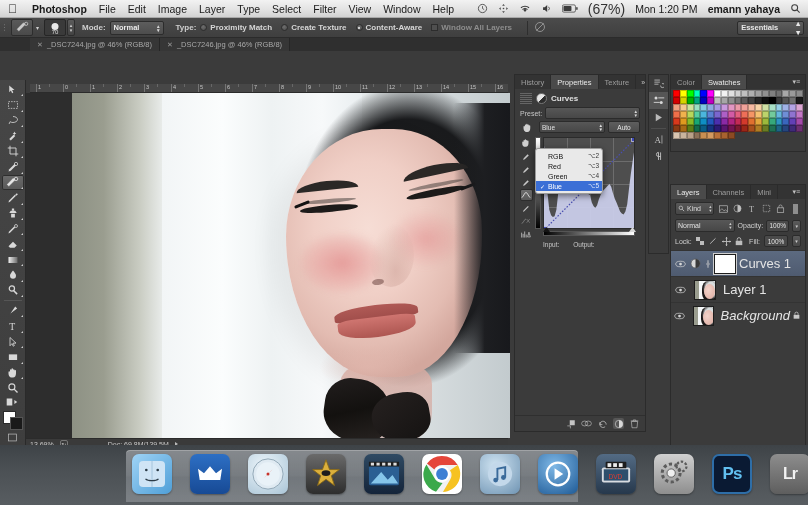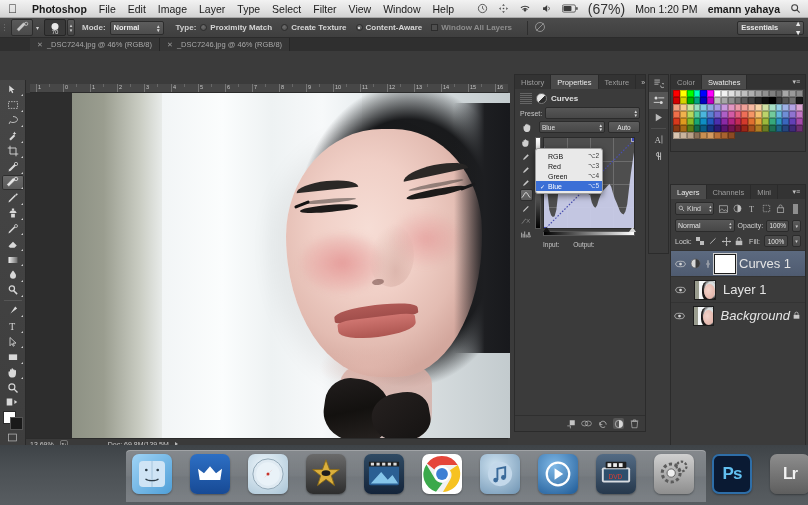--- a/index.html
+++ b/index.html
@@ -300,21 +300,21 @@
   .lname.italic { font-style: italic; }
   .llock { color:#c9c9c9; font-size:7px; padding-right:5px;}
   .lfx { width:11px; display:flex;align-items:center;justify-content:center;color:#cfcfcf;font-size:7px;}
   .lchain { width:7px; display:flex;align-items:center;justify-content:center;color:#d0d0d0;font-size:7px;}
   #lfooter { position:absolute; left:0; bottom:0; width:100%; height:17px; background:#3b3b3b;
     border-top:1px solid #2f2f2f; display:flex; align-items:center; justify-content:center; gap:7px; color:#c4c4c4;}
 
   
   #dock-area { position:absolute; left:0; top:445px; width:808px; height:60px;
     background: linear-gradient(to bottom, #3e4347 0%, #4b5054 40%, #585d61 100%); }
-  #dock { position:absolute; left:126px; top:450px; width:580px; height:52px;
+  #dock { position:absolute; left:126px; top:450px; width:452px; height:52px;
     background: linear-gradient(to bottom, rgba(215,218,222,.45) 0%, rgba(178,183,188,.42) 48%, rgba(150,156,162,.5) 52%, rgba(196,200,205,.35) 100%);
     border-top:1px solid rgba(255,255,255,.35);
     border-radius:4px 4px 0 0;
     display:flex; align-items:flex-start; padding:3px 6px 0 6px; gap:18px;
   }
   .dock-icon { width:40px; height:40px; border-radius:7px; position:relative; flex:none;
     box-shadow: 0 1px 2px rgba(0,0,0,.35); display:flex; align-items:center; justify-content:center;
     font-size:16px; color:#fff; overflow:hidden; }
   .dock-sep { width:1px; height:42px; background:rgba(255,255,255,.35); margin:0 3px; }
   .dot { position:absolute; left:50%; bottom:-5px; transform:translateX(-50%); width:4px;height:4px;

